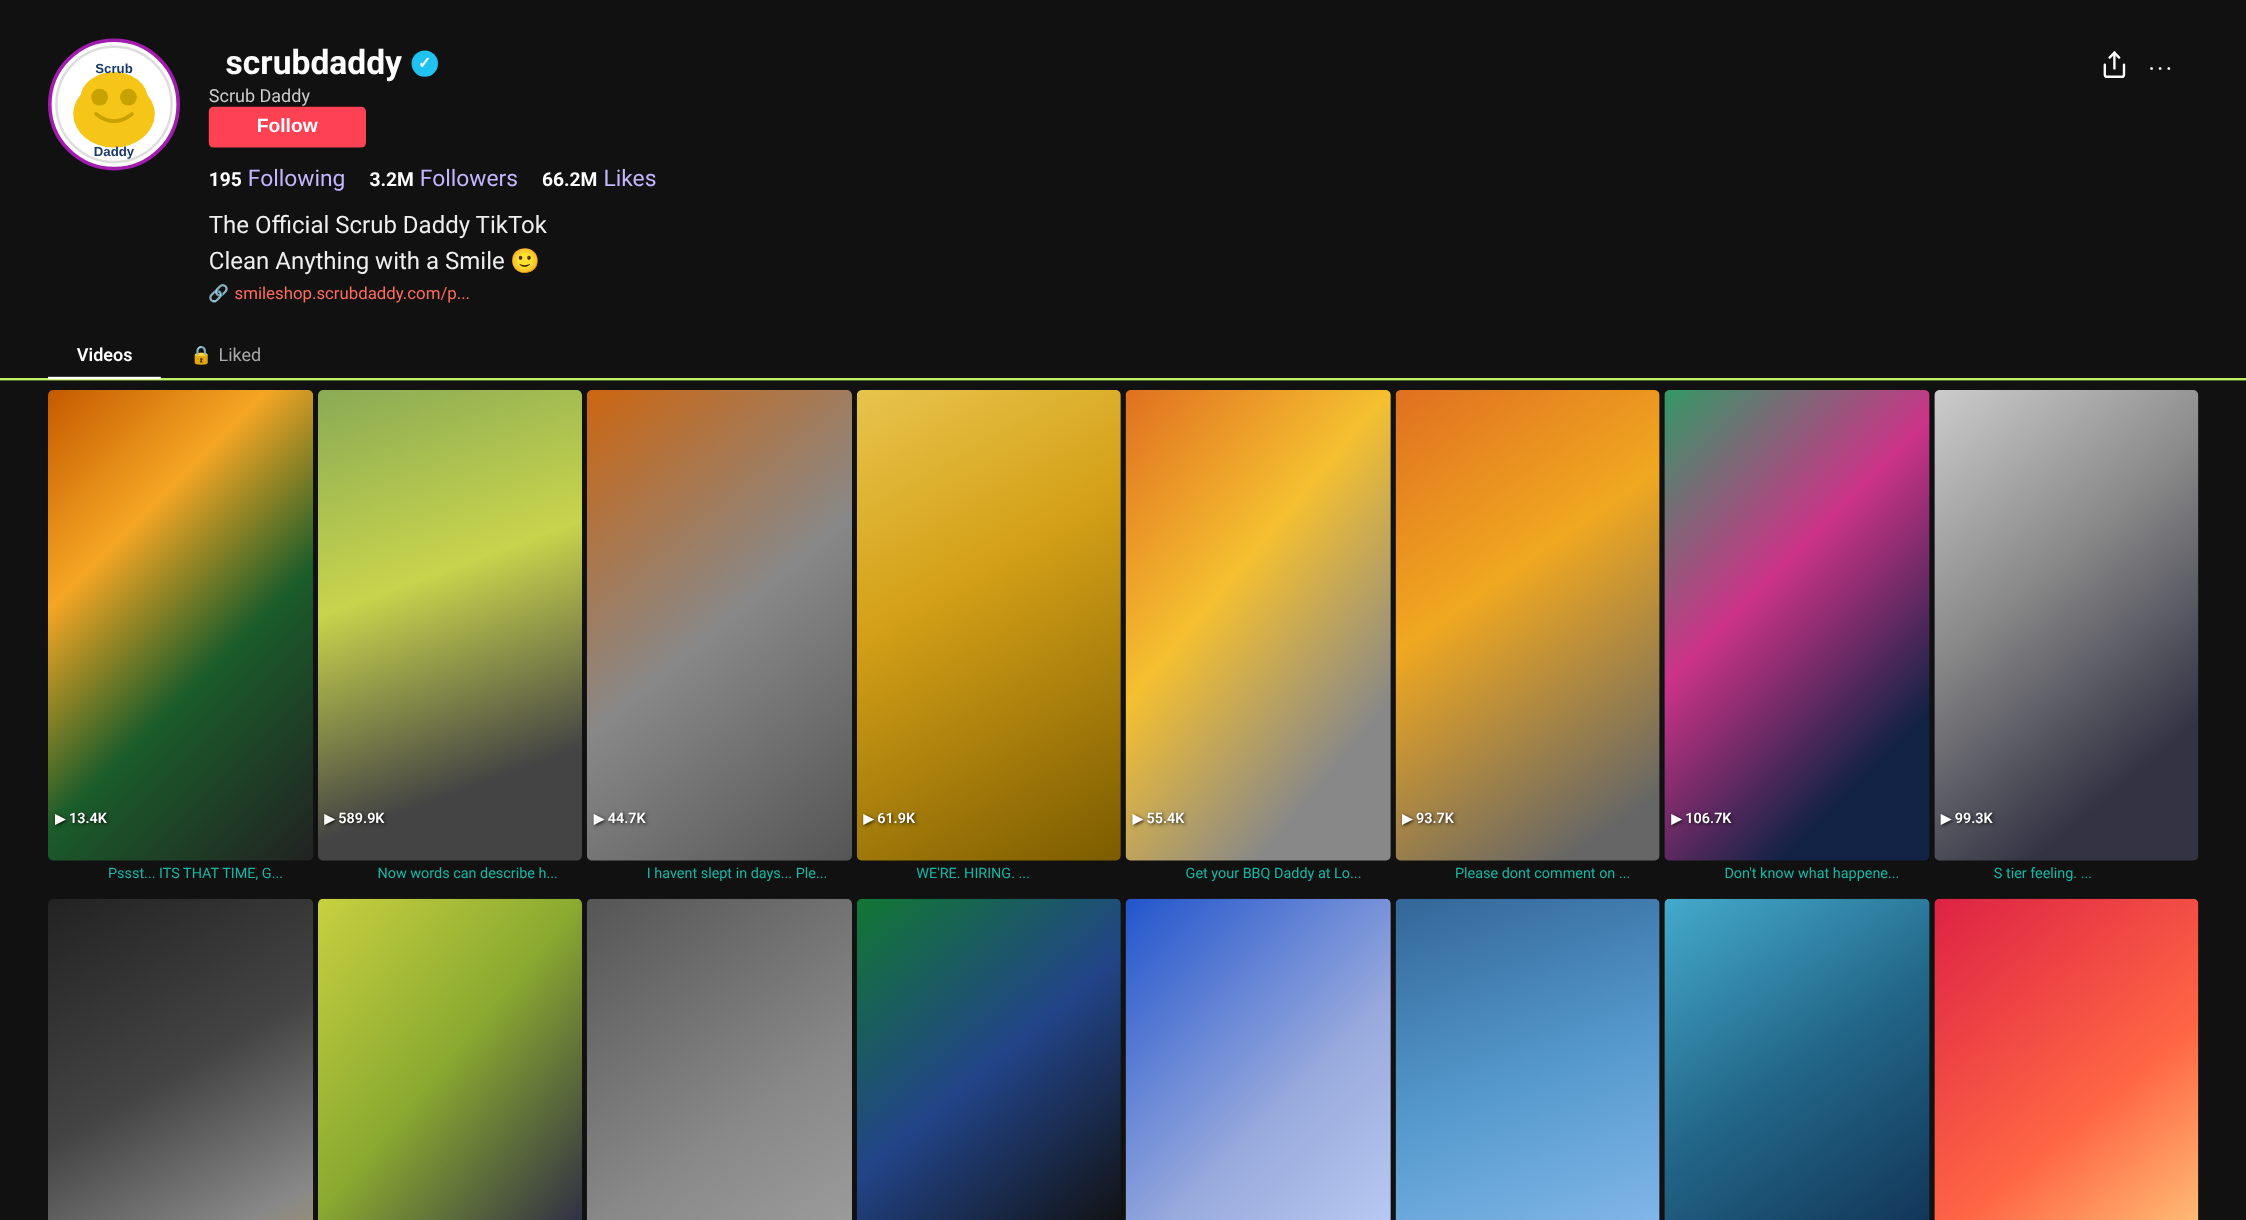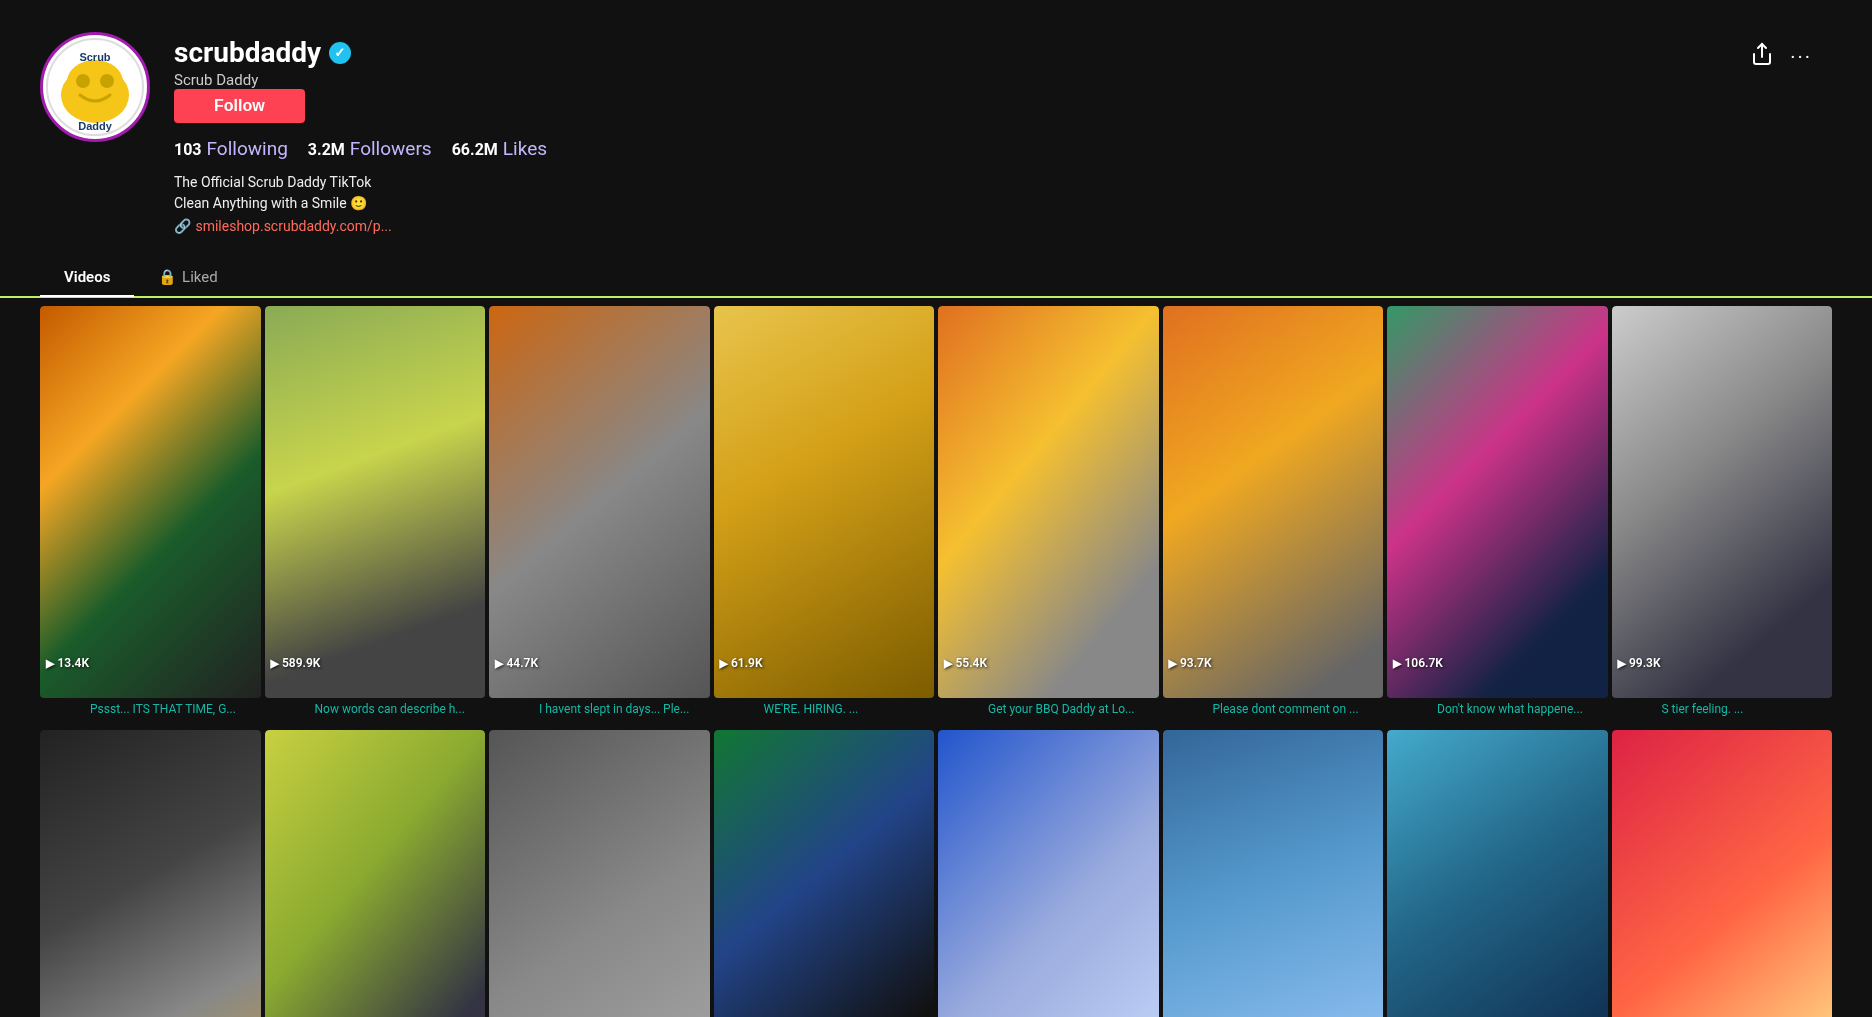--- a/index.html
+++ b/index.html
@@ -41,20 +41,21 @@
       overflow: hidden;
     }
     .profile-info {
       flex: 1;
       padding-top: 4px;
     }
     .username-row {
       display: flex;
       align-items: center;
       gap: 8px;
+      margin-left: 14px;
     }
     .username {
       font-size: 28px;
       font-weight: 700;
       color: #fff;
     }
     .verified-badge {
       width: 22px;
       height: 22px;
       background: #20c3ef;
@@ -114,21 +115,21 @@
       font-size: 16px;
       font-weight: 700;
       color: #fff;
     }
     .stat-label {
       font-size: 19px;
       color: #c4b5fd;
     }
     .bio {
       margin-top: 12px;
-      font-size: 14px;
+      font-size: 20px;
       color: #eee;
       line-height: 1.5;
     }
     .bio-link {
       color: #ff6b5e;
       font-size: 14px;
       margin-top: 4px;
       display: flex;
       align-items: center;
       gap: 4px;
@@ -257,21 +258,21 @@
 
     <div class="profile-info">
       <div class="username-row">
         <span class="username">scrubdaddy</span>
         <div class="verified-badge"></div>
       </div>
       <div class="display-name">Scrub Daddy</div>
       <button class="follow-btn">Follow</button>
       <div class="stats-row">
         <div class="stat-item">
-          <span class="stat-num">103</span>
+          <span class="stat-num">195</span>
           <span class="stat-label">Following</span>
         </div>
         <div class="stat-item">
           <span class="stat-num">3.2M</span>
           <span class="stat-label">Followers</span>
         </div>
         <div class="stat-item">
           <span class="stat-num">66.2M</span>
           <span class="stat-label">Likes</span>
         </div>

